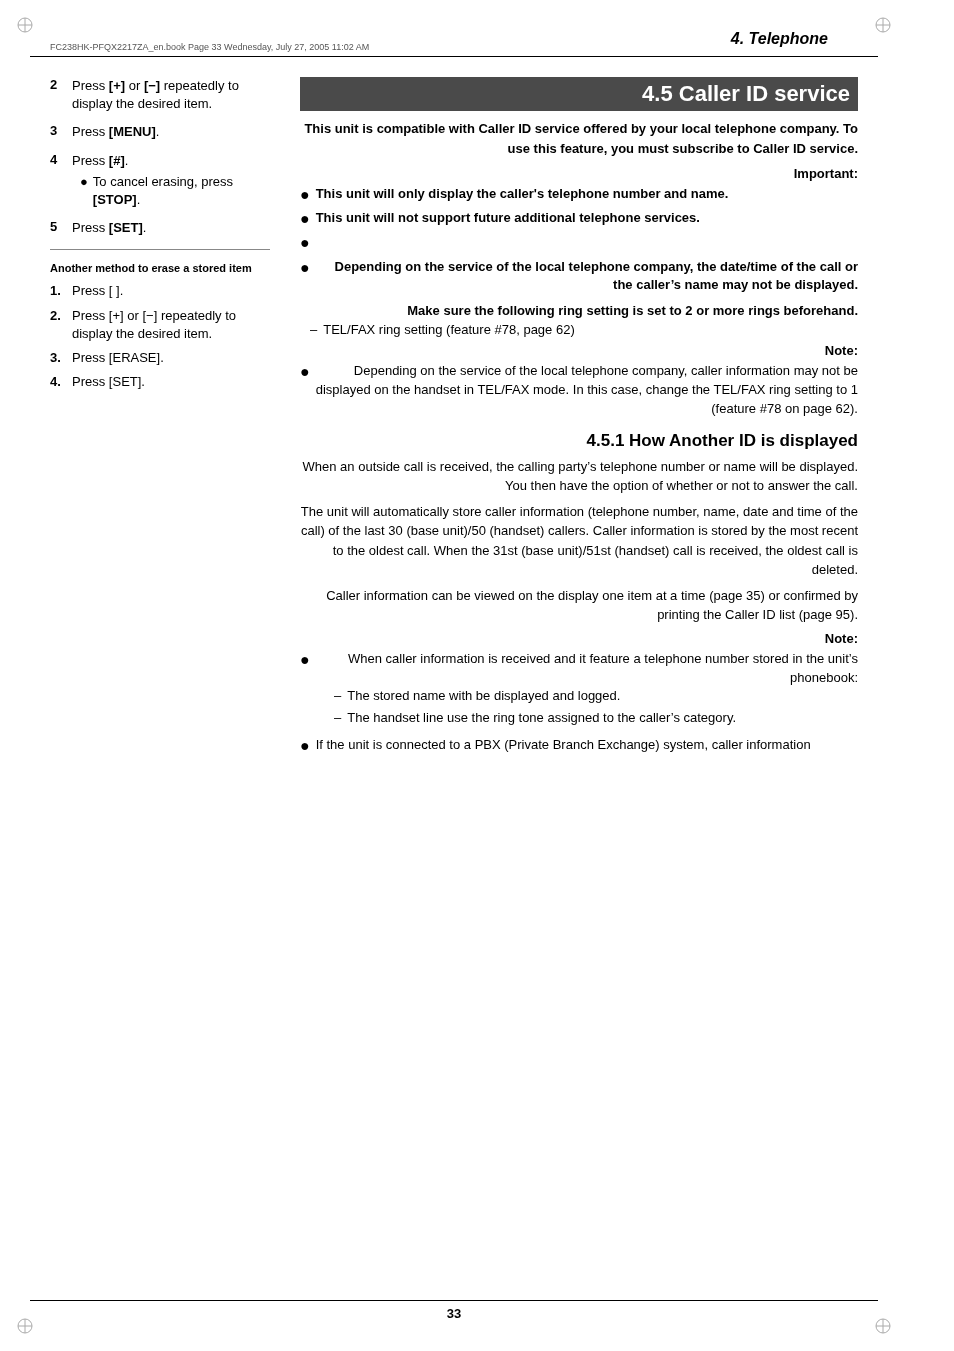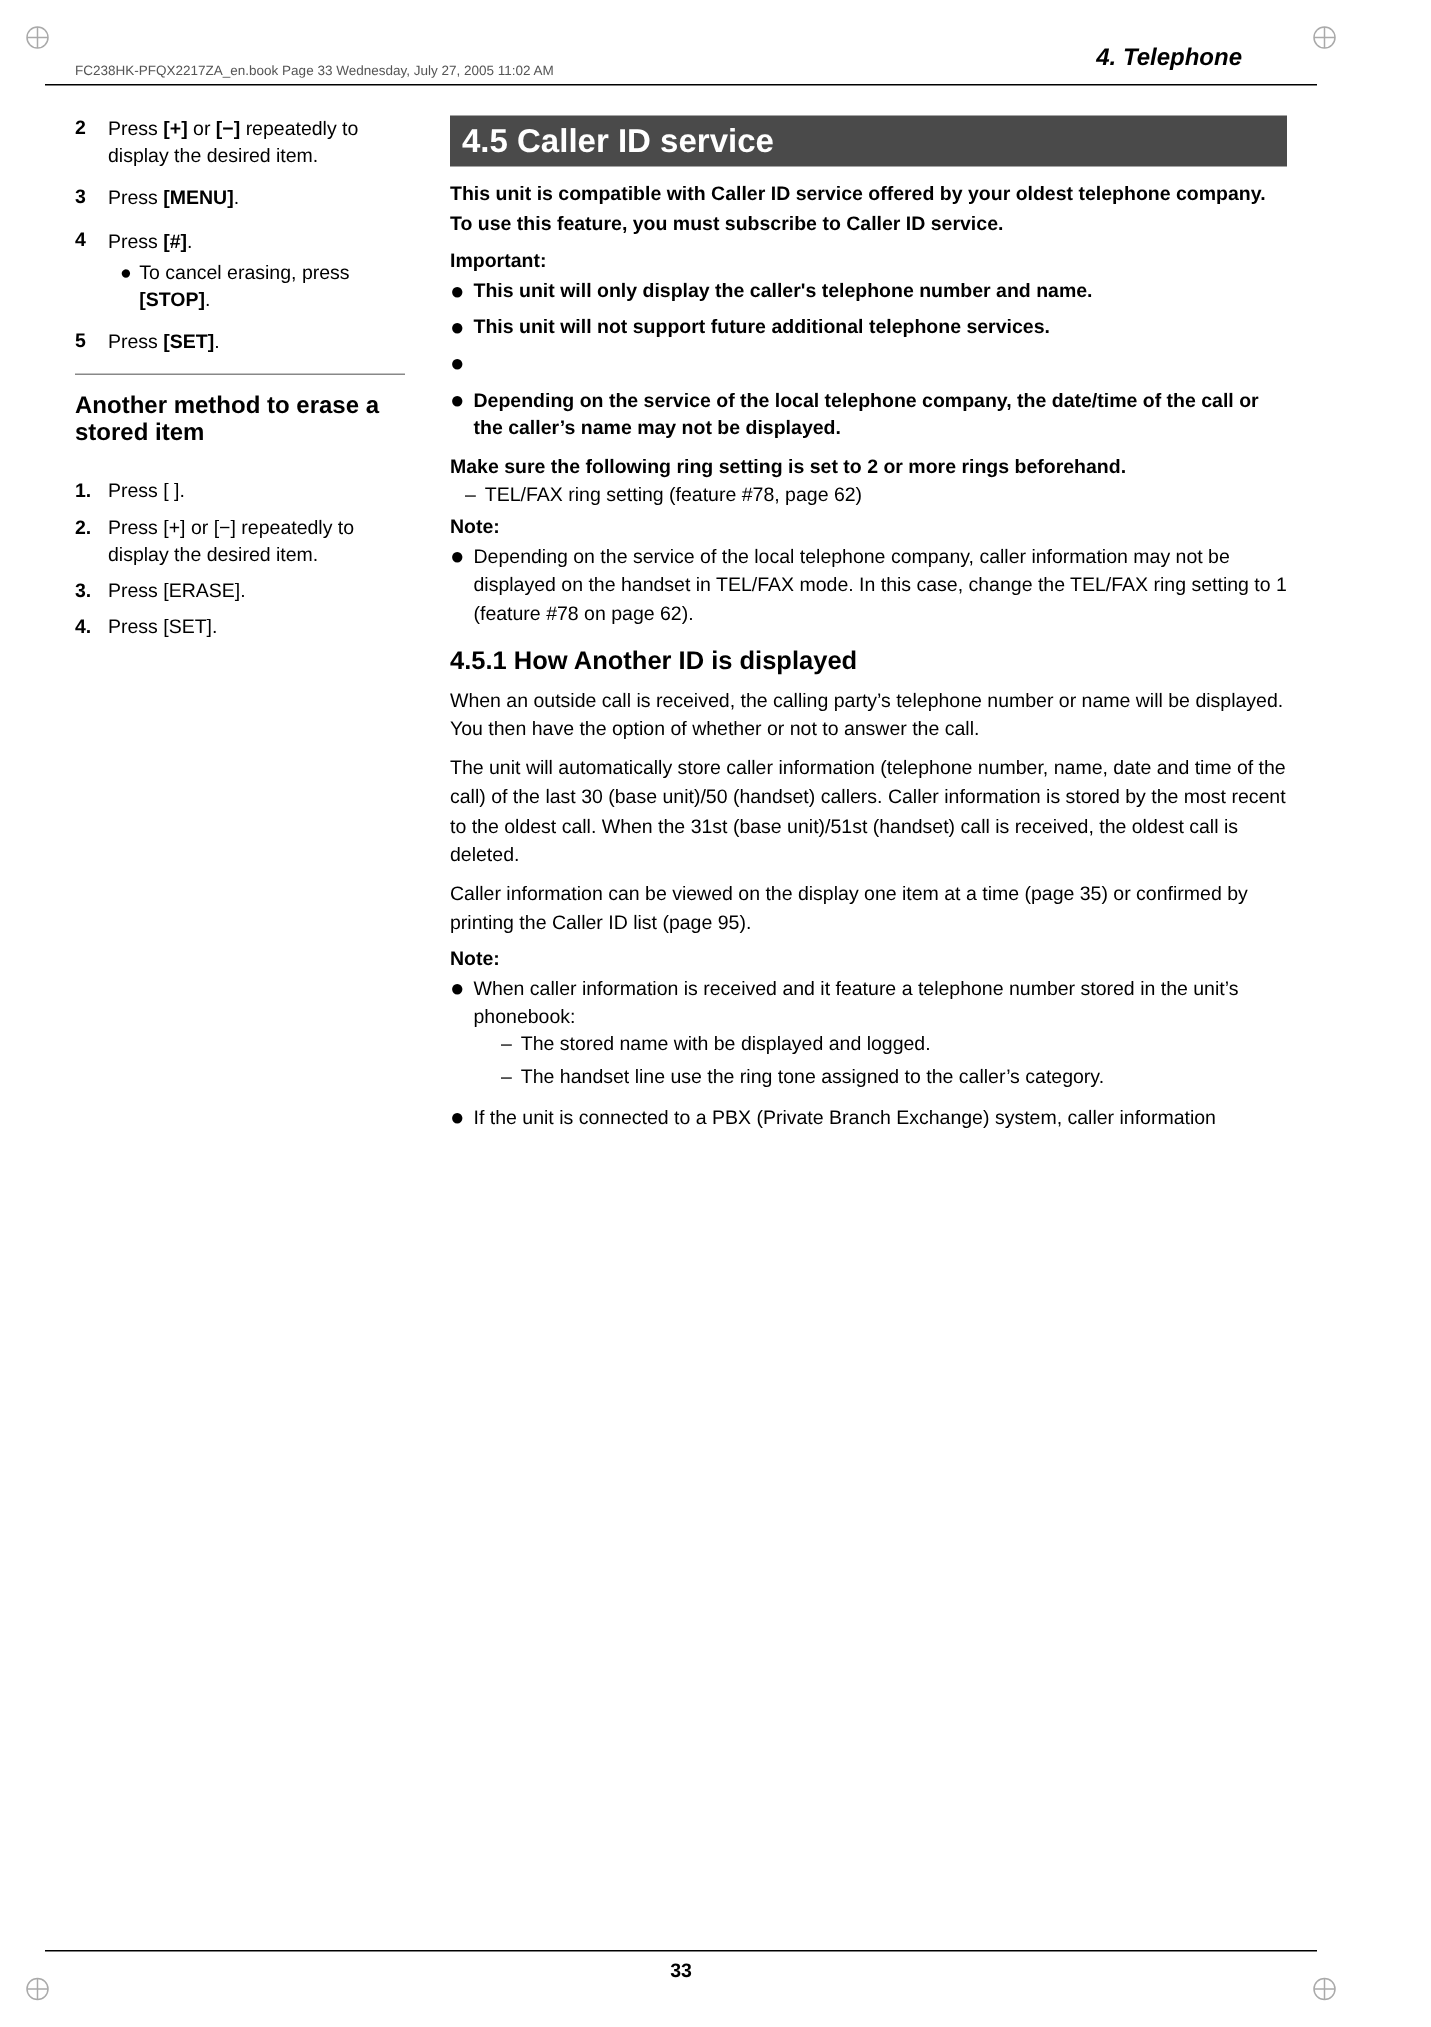--- a/index.html
+++ b/index.html
@@ -64,20 +64,21 @@
 
     
     .left-column {
       width: 220px;
       flex-shrink: 0;
     }
 
     
     .right-column {
       flex: 1;
+      text-align: right;
     }
 
     
     .step {
       display: flex;
       margin-bottom: 10px;
       align-items: flex-start;
     }
     .step-number {
       font-weight: bold;
@@ -107,22 +108,22 @@
     
     .divider {
       border: none;
       border-top: 1px solid #888;
       margin: 12px 0;
     }
 
     
     .sub-section-title {
       font-weight: bold;
-      font-size: 16px;
-      margin-bottom: 20px;
+      font-size: 11px;
+      margin-bottom: 8px;
       border-bottom: none;
     }
     .numbered-list {
       list-style: none;
       padding: 0;
     }
     .numbered-list li {
       display: flex;
       align-items: flex-start;
       margin-bottom: 6px;
@@ -342,21 +343,21 @@
           <span class="num-label">4.</span>
           <span>Press <span class="key">[SET]</span>.</span>
         </li>
       </ul>
     </div>
 
     <div class="right-column">
 
       <div class="section-heading-bar">4.5 Caller ID service</div>
 
-      <p class="intro-text">This unit is compatible with Caller ID service offered by your oldest telephone company. To use this feature, you must subscribe to Caller ID service.</p>
+      <p class="intro-text">This unit is compatible with Caller ID service offered by your local telephone company. To use this feature, you must subscribe to Caller ID service.</p>
 
       <div class="important-label">Important:</div>
 
       <ul class="bullet-list">
         <li>
           <span class="bullet-dot">●</span>
           <span class="bold-text">This unit will only display the caller's telephone number and name.</span>
         </li>
         <li>
           <span class="bullet-dot">●</span>

